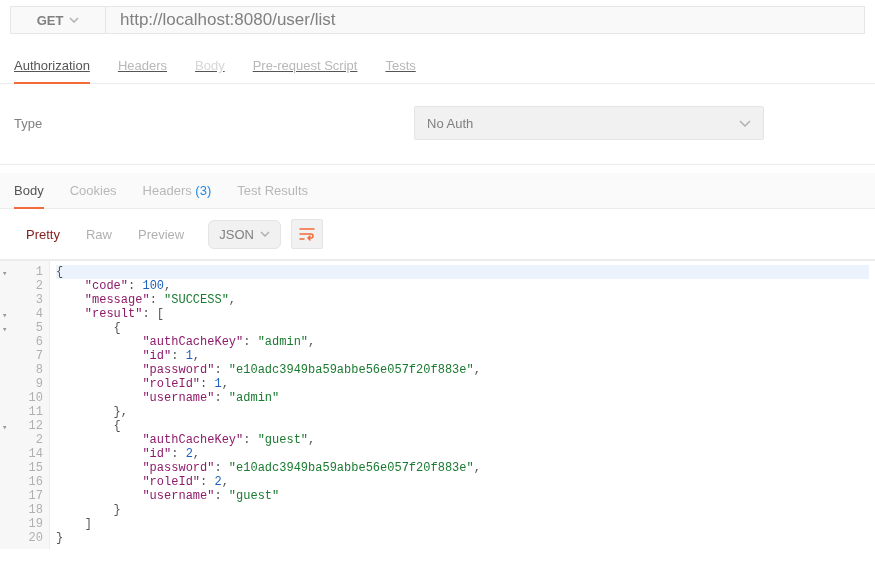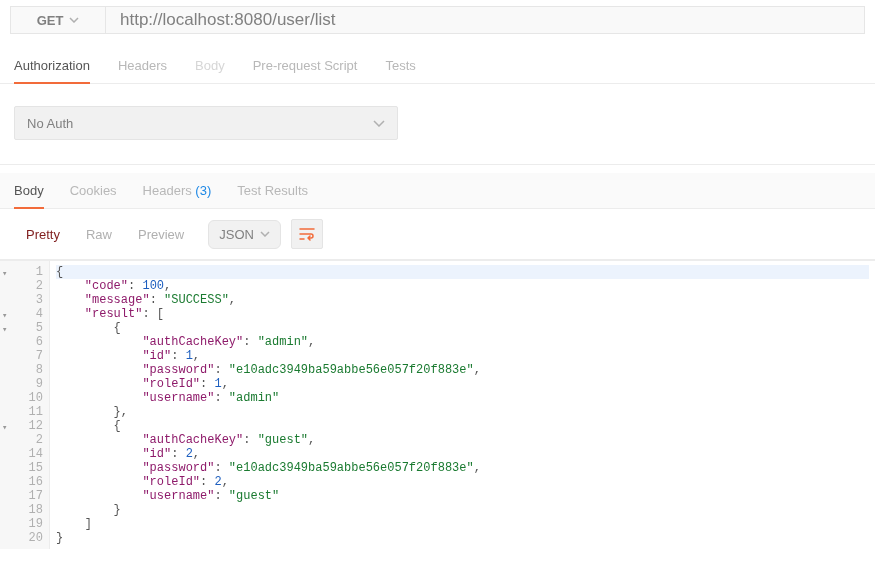--- a/index.html
+++ b/index.html
@@ -2,28 +2,28 @@
 <html><head>
 <meta charset="utf-8">
 <style>
   * { box-sizing: border-box; margin: 0; padding: 0; }
   body { font-family: -apple-system, BlinkMacSystemFont, "Segoe UI", Arial, sans-serif; font-size: 13px; color: #555; background: #fff; width: 875px; }
   .request-bar { display: flex; align-items: stretch; border: 1px solid #e6e6e6; background: #f9f9f9; height: 28px; margin: 6px 10px 0 10px; }
   .method-select { width: 95px; display: flex; align-items: center; justify-content: center; gap: 6px; font-weight: 600; color: #808080; cursor: pointer; border-right: 1px solid #e6e6e6; }
   .url-field { flex: 1; display: flex; align-items: center; padding: 0 14px; color: #808080; background: #f9f9f9; border: none; outline: none; font-size: 17px; }
   .chevron { display: inline-block; }
   .chevron svg { display: block; }
-  .tabs { display: flex; gap: 28px; padding: 0 14px; margin-top: 16px; border-bottom: 1px solid #ececec; }
+  .tabs { display: flex; gap: 28px; padding: 0 14px; margin-top: 16px; border-bottom: 1px solid #ececec; text-decoration: underline; }
   .tab { padding: 8px 0 10px 0; color: #b8b8b8; cursor: pointer; position: relative; }
   .tab.active { color: #555; }
   .tab.active::after { content: ""; position: absolute; left: 0; right: 0; bottom: -1px; height: 2px; background: #f26b3a; }
   .tab.dim { color: #d6d6d6; }
   .auth-section { padding: 22px 14px 24px 14px; display: flex; align-items: center; border-bottom: 1px solid #ececec; }
   .auth-label { width: 400px; color: #808080; }
-  .auth-select { width: 384px; height: 34px; background: #f1f1f1; border: 1px solid #e4e4e4; display: flex; align-items: center; justify-content: space-between; padding: 0 12px; color: #808080; cursor: pointer; border-radius: 2px; }
+  .auth-select { width: 350px; height: 34px; background: #f1f1f1; border: 1px solid #e4e4e4; display: flex; align-items: center; justify-content: space-between; padding: 0 12px; color: #808080; cursor: pointer; border-radius: 2px; }
   .resp-tabs { display: flex; gap: 26px; padding: 0 14px; margin-top: 8px; border-bottom: 1px solid #ececec; background: #fafafa; }
   .resp-tab { padding: 10px 0 10px 0; color: #b8b8b8; cursor: pointer; position: relative; }
   .resp-tab.active { color: #555; }
   .resp-tab.active::after { content: ""; position: absolute; left: 0; right: 0; bottom: -1px; height: 2px; background: #f26b3a; }
   .resp-tab .count { color: #1e88e5; }
   .view-toolbar { display: flex; align-items: center; gap: 2px; padding: 10px 14px; border-bottom: 1px solid #ececec; }
   .view-btn { padding: 7px 12px; color: #b0b0b0; cursor: pointer; border-radius: 2px; }
   .view-btn.active { color: #7f1d1d; }
   .format-select { margin-left: 10px; background: #f1f1f1; border: 1px solid #e4e4e4; padding: 6px 10px; display: flex; align-items: center; gap: 6px; color: #808080; cursor: pointer; border-radius: 6px; }
   .wrap-btn { margin-left: 8px; background: #f1f1f1; border: 1px solid #e4e4e4; width: 32px; height: 30px; display: flex; align-items: center; justify-content: center; cursor: pointer; border-radius: 2px; }
@@ -56,20 +56,21 @@
 
 <div class="tabs" id="req-tabs">
     <div class="tab active">Authorization</div>
     <div class="tab">Headers</div>
     <div class="tab dim">Body</div>
     <div class="tab">Pre-request Script</div>
     <div class="tab">Tests</div>
   </div>
 
 <div class="auth-section">
+  <div class="auth-label">Type</div>
   <div class="auth-select">
     <span>No Auth</span>
     <span class="chevron">
       <svg width="12" height="7" viewBox="0 0 12 7">
           <path d="M1 1l5 5 5-5" stroke="#b0b0b0" stroke-width="1.5" fill="none"></path>
         </svg>
     </span>
   </div>
 </div>
 

